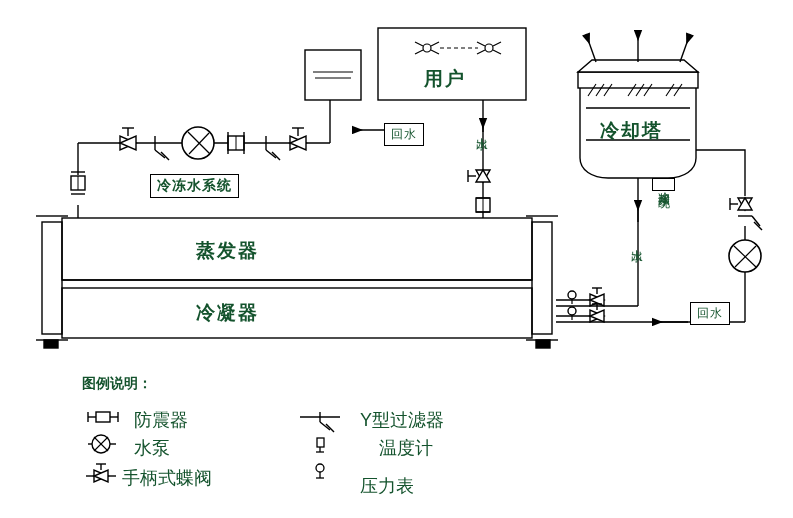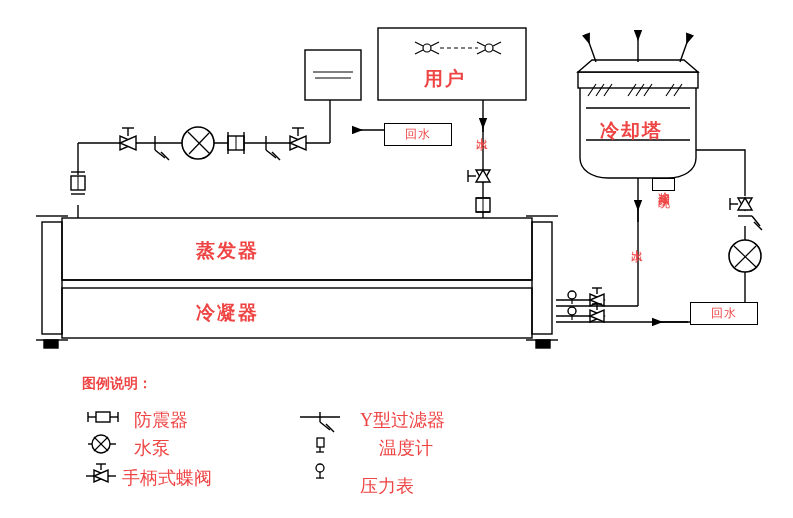--- a/index.html
+++ b/index.html
@@ -19,28 +19,28 @@
   }
   svg.diagram {
     position: absolute;
     left: 0;
     top: 0;
     width: 793px;
     height: 518px;
   }
   .lbl {
     position: absolute;
-    font-family: Liberation Serif, serif;
-    color: #ef4444;
+    font-family: Liberation Sans, sans-serif;
+    color: #14532d;
     white-space: nowrap;
   }
   .boxed {
     border: 1px solid #000000;
     background: #ffffff;
-    padding: 2px 20px;
+    padding: 2px 6px;
   }
   .vert {
     writing-mode: vertical-rl;
     text-orientation: upright;
     letter-spacing: 1px;
   }
   .big {
     font-size: 19px;
     font-weight: bold;
     letter-spacing: 2px;
@@ -303,20 +303,21 @@
       <circle cx="320" cy="468" r="4"></circle>
       <path d="M320,472 L320,478"></path>
       <path d="M316,478 L324,478"></path>
     </g>
   </svg>
 
   <div class="lbl big" style="left:196px; top:238px;">蒸发器</div>
 
   <div class="lbl big" style="left:196px; top:300px;">冷凝器</div>
 
+  <div class="lbl mid boxed" style="left:150px; top:174px;">冷冻水系统</div>
 
   <div class="lbl big" style="left:424px; top:66px;">用户</div>
 
   <div class="lbl big" style="left:600px; top:118px;text-align:right;">冷却塔</div>
 
   <div class="lbl small boxed vert" style="left:652px; top:178px; padding:3px 2px;">冷却水系统</div>
 
   <div class="lbl small boxed" style="left:384px; top:123px;">回水</div>
 
   <div class="lbl small vert" style="left:473px; top:128px;">出水</div>

